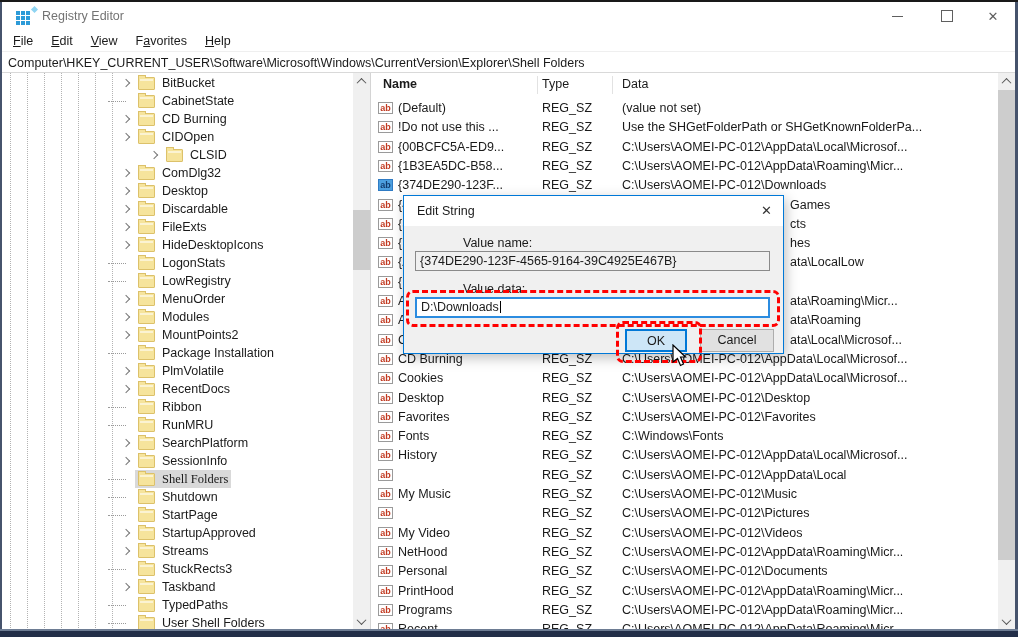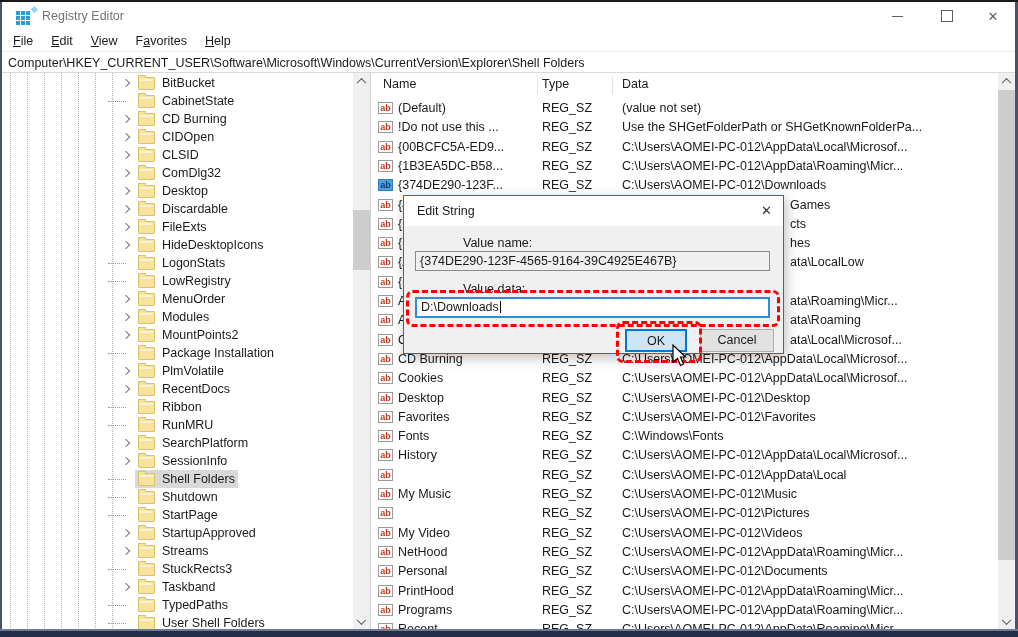--- a/index.html
+++ b/index.html
@@ -143,21 +143,21 @@
             <span>CD Burning</span>
           </span>
         </div>
         <div class="tr" style="top: 55px;">
           <span class="chev"></span>
           <span class="item-box">
             <span class="folder"></span>
             <span>CIDOpen</span>
           </span>
         </div>
-        <div class="tr" style="top: 73px;">
+        <div class="tr" style="top: 73px; margin-left: 28px;">
           <span class="chev"></span>
           <span class="item-box">
             <span class="folder"></span>
             <span>CLSID</span>
           </span>
         </div>
         <div class="tr" style="top: 91px;">
           <span class="chev"></span>
           <span class="item-box">
             <span class="folder"></span>
@@ -269,21 +269,21 @@
             <span>SearchPlatform</span>
           </span>
         </div>
         <div class="tr" style="top: 379px;">
           <span class="chev"></span>
           <span class="item-box">
             <span class="folder"></span>
             <span>SessionInfo</span>
           </span>
         </div>
-        <div class="tr" style="top: 397px;">
+        <div class="tr" style="top: 397px; font-family: Liberation Serif, serif;">
           <span class="conn"></span>
           <span class="item-box selected">
             <span class="folder"></span>
             <span>Shell Folders</span>
           </span>
         </div>
         <div class="tr" style="top: 415px;">
           <span class="conn"></span>
           <span class="item-box">
             <span class="folder"></span>
@@ -347,21 +347,21 @@
       <div class="thumb" style="top:137px;height:60px;"></div>
       <div class="arrow down">
           <span></span>
         </div>
     </div>
   </div>
   <div id="divider"></div>
 
   <div id="list-panel">
     <div id="list-header">
-      <span class="col-h" style="left:12px;">Name</span>
+      <span class="col-h" style="left:12px;font-weight:bold;">Name</span>
       <span class="col-h" style="left:171px;">Type</span>
       <span class="col-h" style="left:251px;">Data</span>
       <span class="col-sep" style="left:166px;"></span>
       <span class="col-sep" style="left:241px;"></span>
     </div>
     <div id="list-rows">
         <div class="lr" style="top: 26px;">
           <span class="vicon">ab</span>
           <span class="c-name">(Default)</span>
           <span class="c-type">REG_SZ</span>

